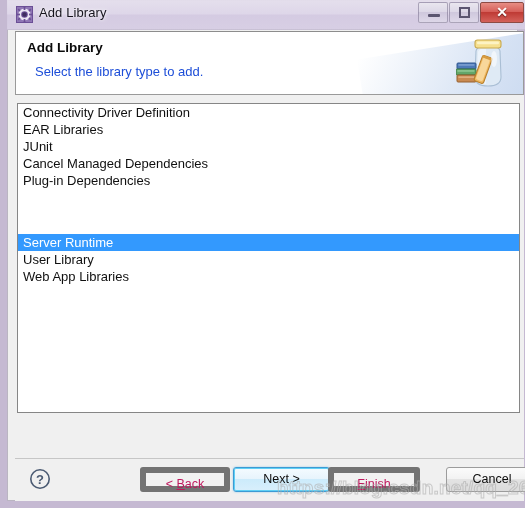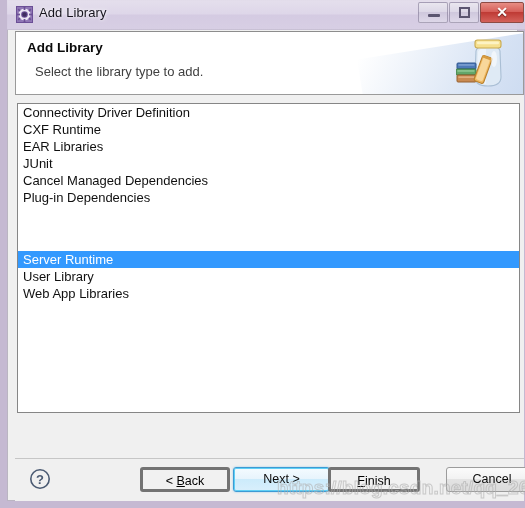--- a/index.html
+++ b/index.html
@@ -172,21 +172,21 @@
     top: 8px;
     font-size: 13.5px;
     font-weight: bold;
     color: #0b0b0b;
   }
   #header-desc {
     position: absolute;
     left: 19px;
     top: 32px;
     font-size: 13px;
-    color: #404040;
+    color: #1d4ed8;
   }
   #header-sheen {
     position: absolute;
     right: -30px;
     bottom: -40px;
     width: 190px;
     height: 90px;
     background: linear-gradient(125deg, rgba(210,224,244,0) 0%, rgba(201,217,240,.75) 60%, rgba(189,208,236,.9) 100%);
     transform: rotate(-9deg);
     pointer-events: none;
@@ -266,23 +266,23 @@
     line-height: 23px;
     white-space: nowrap;
   }
   .dlg-btn.normal {
     border: 1px solid #9c9c9c;
     background: linear-gradient(to bottom, #fbfbfb 0%, #f2f2f2 48%, #e3e3e3 50%, #dcdcdc 100%);
     color: #0a0a0a;
     margin-left: 20px;
   }
   .dlg-btn.disabled {
-    border: 3px solid #737373;
+    border: 6px solid #737373;
     background: #f1f1f1;
-    color: #000000;
+    color: #be185d;
   }
   .dlg-btn.default {
     border: 1px solid #3c9ad4;
     background: linear-gradient(to bottom, #f4fbff 0%, #e7f4fc 48%, #ccebfb 50%, #d9effc 100%);
     color: #0a0a0a;
     box-shadow: 0 0 0 1px #5fd0f5 inset, 0 0 2px rgba(60,170,225,.55);
   }
   #btn-back   { left: 125px; width: 90px; }
   #btn-next   { left: 218px; width: 97px; }
   #btn-finish { left: 313px; width: 92px; }
@@ -383,21 +383,20 @@
         </g>
 
         <ellipse cx="38" cy="22" rx="3" ry="8" fill="#ffffff" opacity=".55"></ellipse>
       </svg>
     </div>
 
     <div id="body-area">
 
       <div id="listbox">
         <div class="list-row">Connectivity Driver Definition</div>
-        <div class="list-row">CXF Runtime</div>
         <div class="list-row">EAR Libraries</div>
         <div class="list-row">JUnit</div>
         <div class="list-row">Cancel Managed Dependencies</div>
         <div class="list-row">Plug-in Dependencies</div>
         <div class="list-row selected">Server Runtime</div>
         <div class="list-row">User Library</div>
         <div class="list-row">Web App Libraries</div>
       </div>
 
       <div id="btnbar">

